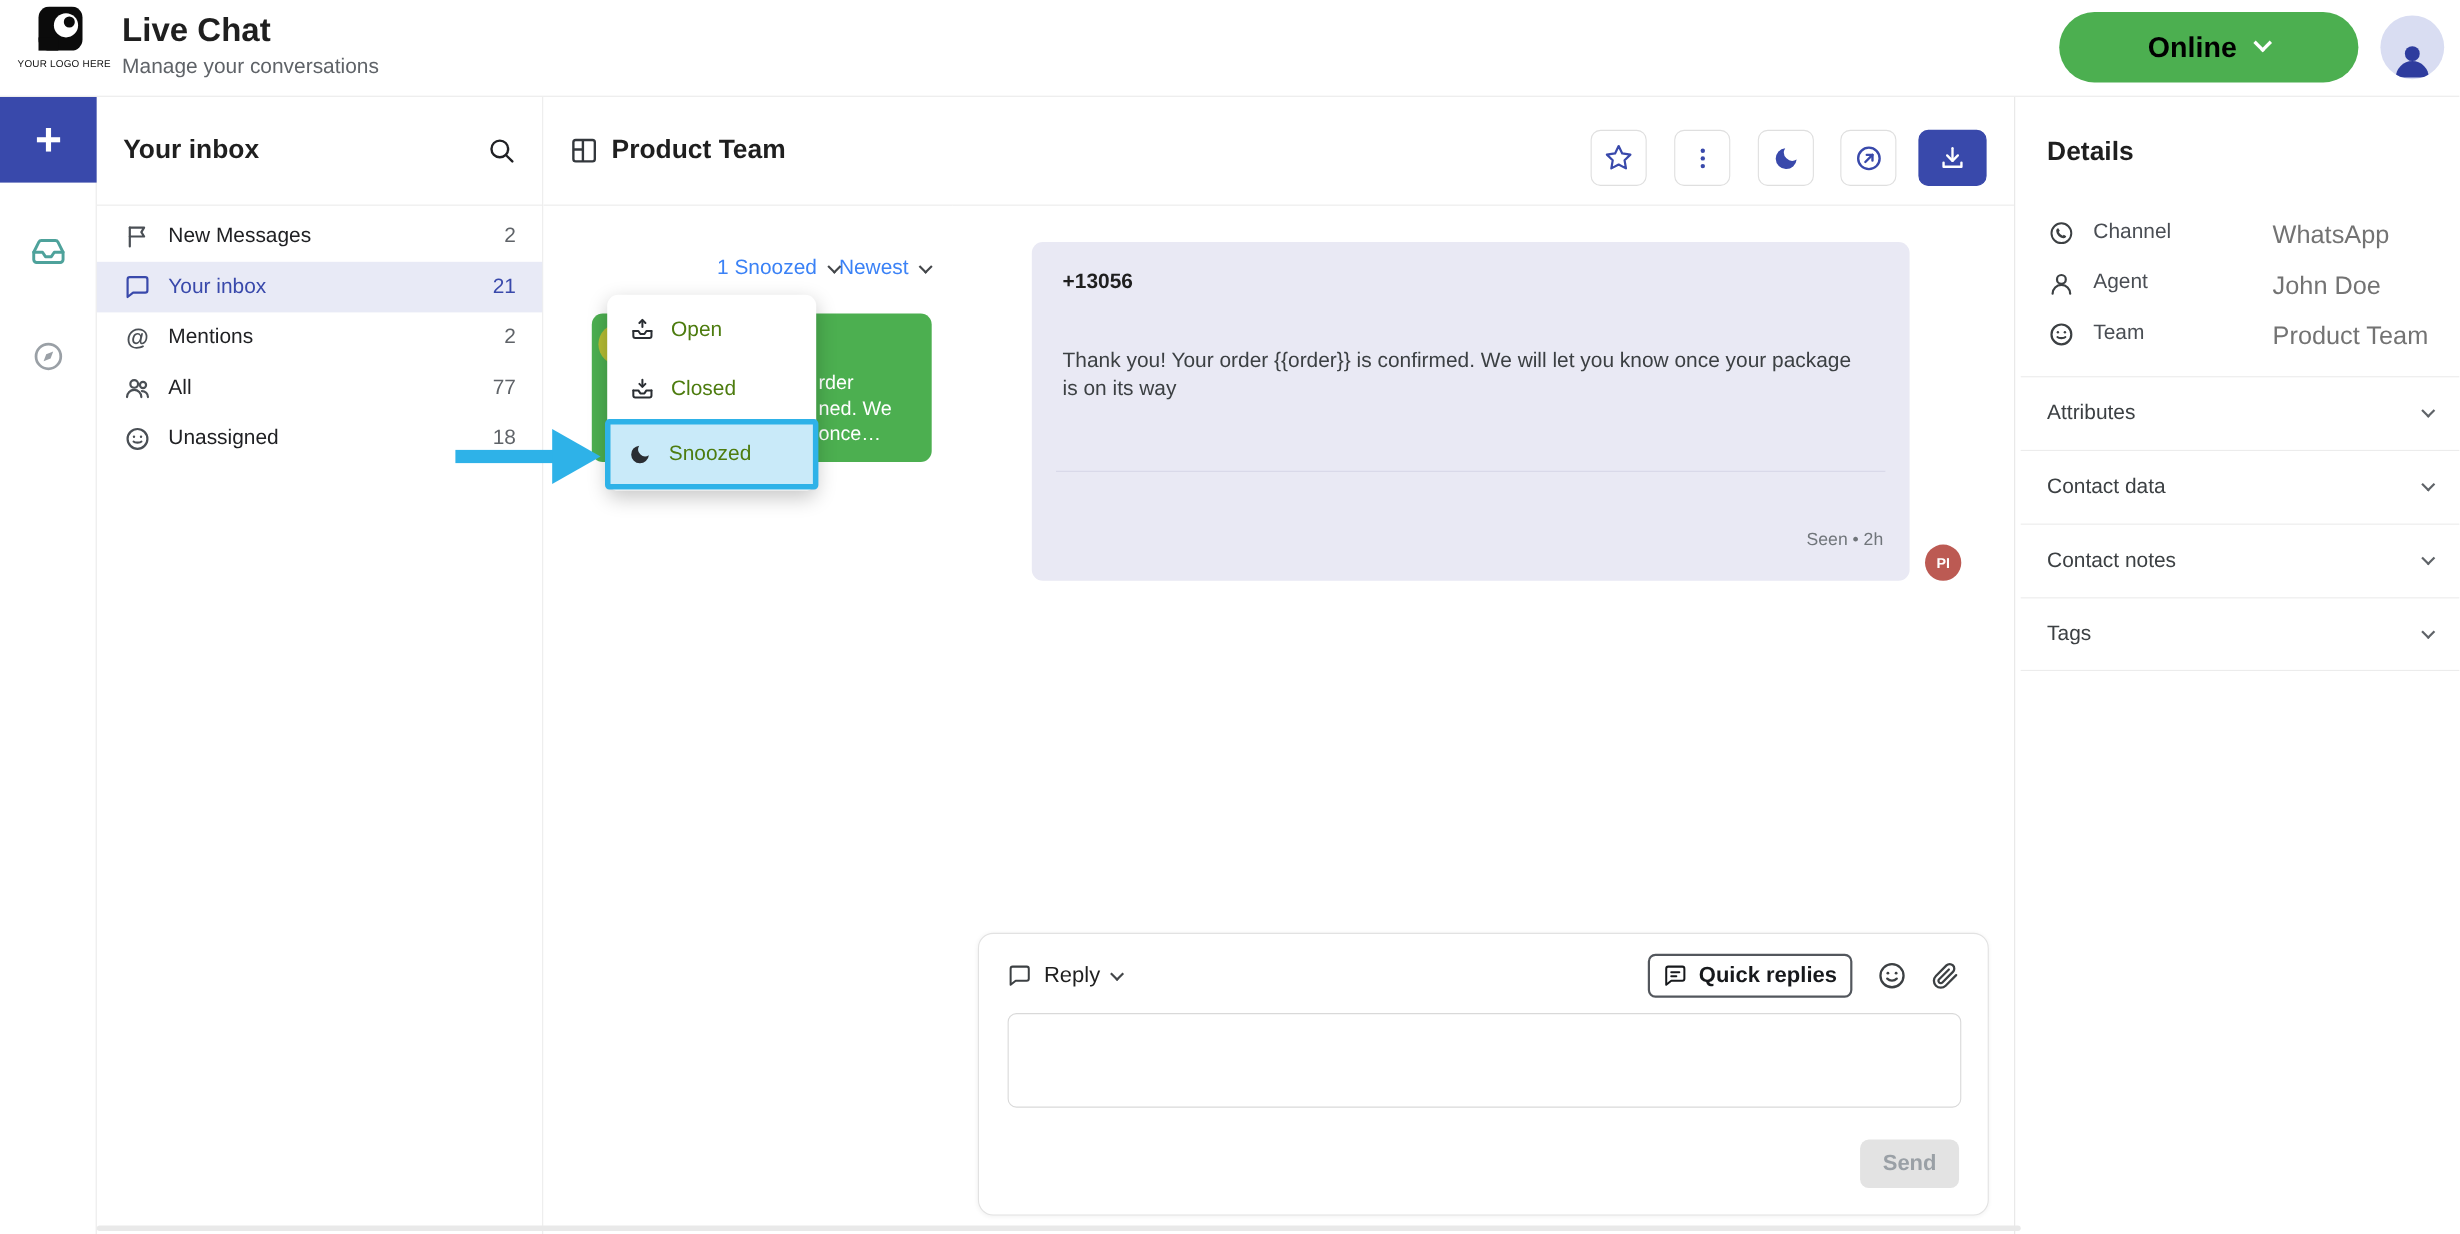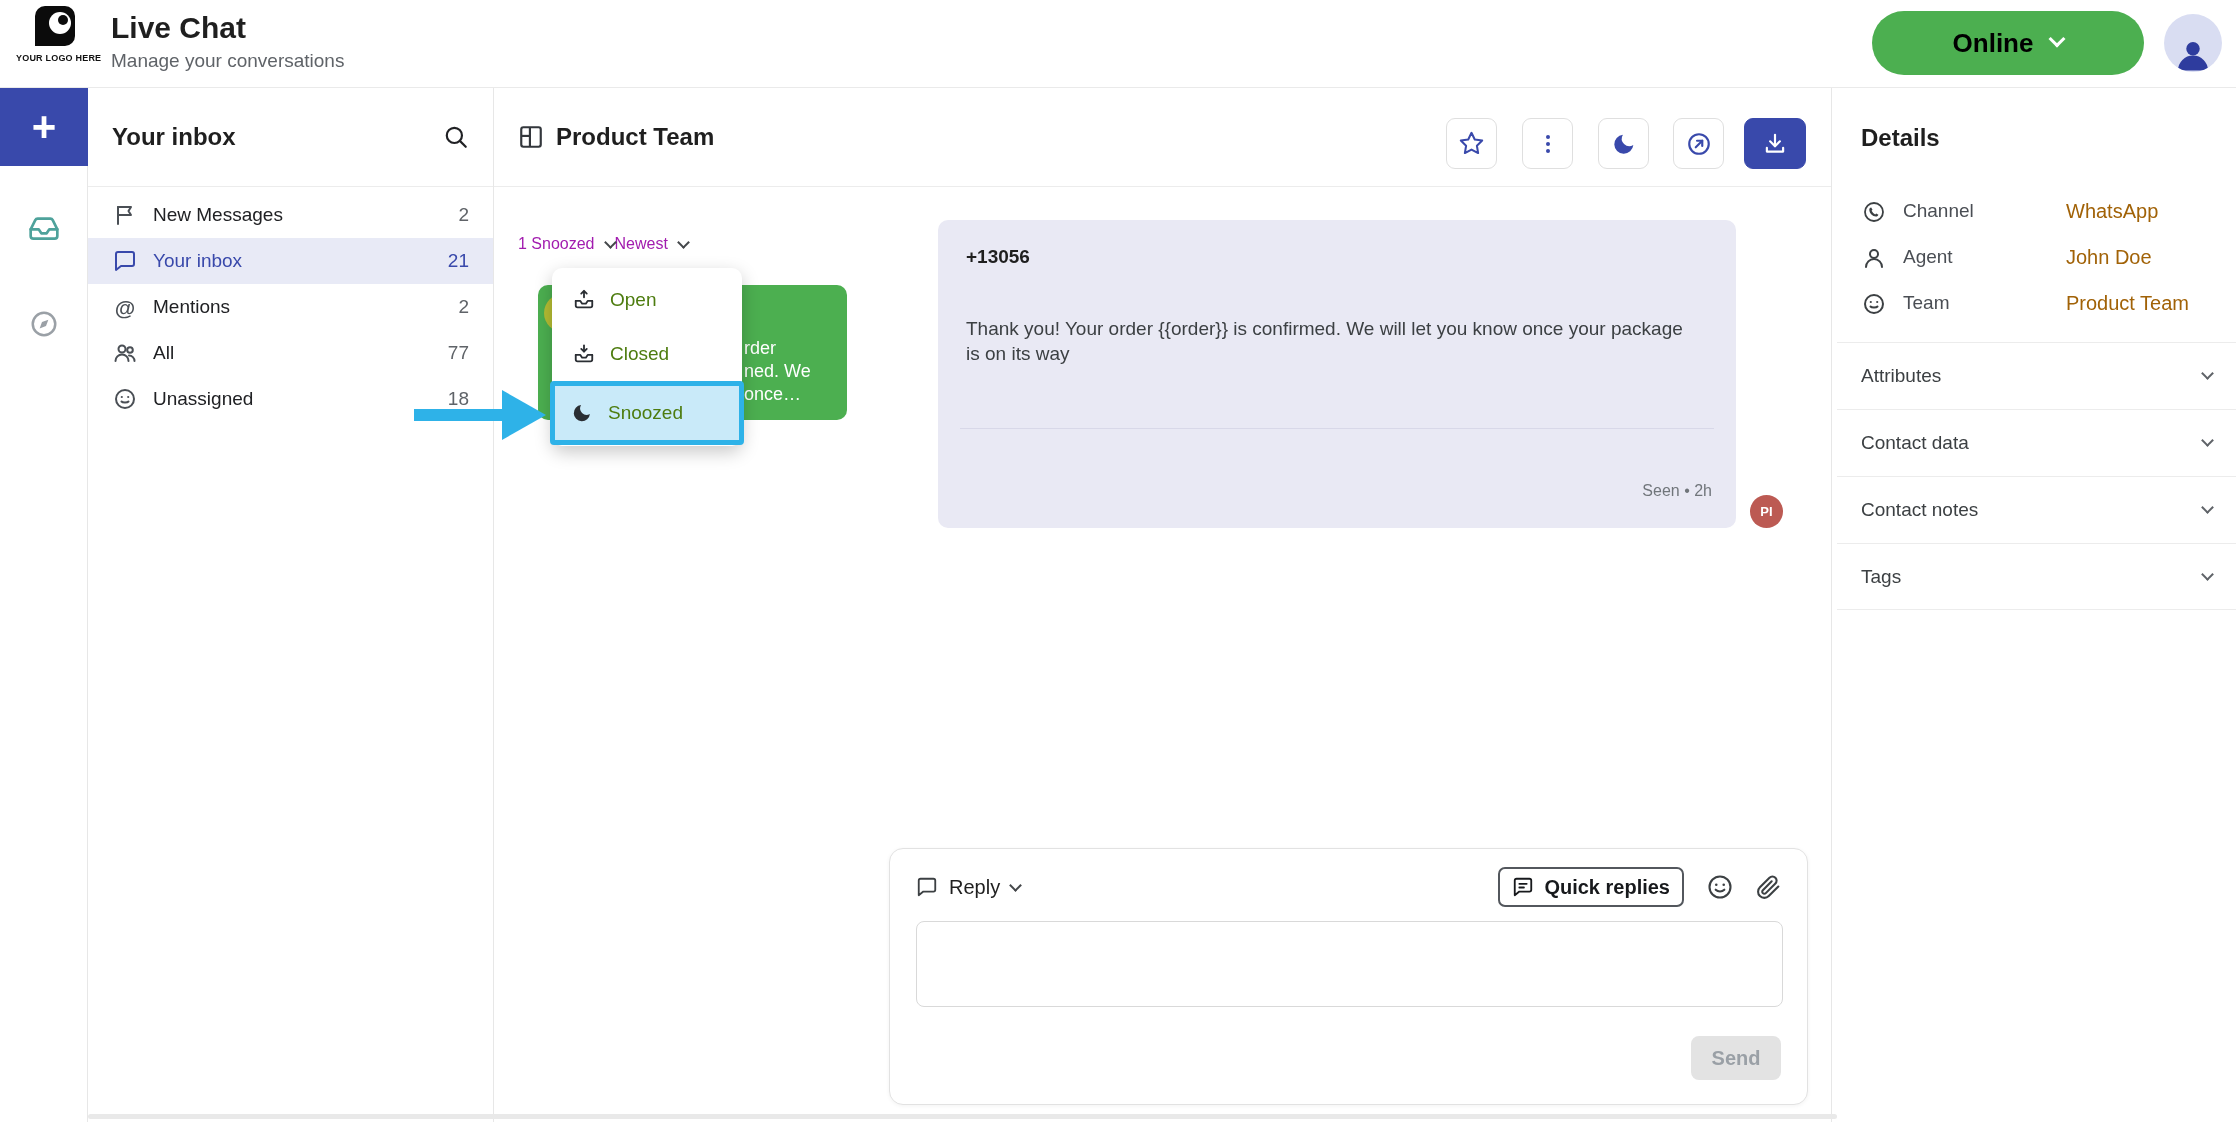--- a/index.html
+++ b/index.html
@@ -3,21 +3,21 @@
 <meta charset="utf-8">
 <style>
   *{box-sizing:border-box;margin:0;padding:0}
   html,body{width:2236px;height:1122px}
   body{font-family:"Liberation Sans","DejaVu Sans",sans-serif;background:#fff;color:#202124;position:relative;overflow:hidden}
   svg{display:block}
 
   
   .hdr{position:absolute;left:0;top:0;width:2236px;height:88px;background:#fff;border-bottom:1px solid #EAEAEA;z-index:20}
   .logo{position:absolute;left:16px;top:6px;width:78px;text-align:center}
-  .logo-caption{font-size:9px;font-weight:bold;color:#111;letter-spacing:.2px;white-space:nowrap;margin-top:1px}
+  .logo-caption{font-size:9px;font-weight:normal;color:#111;letter-spacing:.2px;white-space:nowrap;margin-top:1px}
   .hdr-titles{position:absolute;left:111px;top:11px}
   .hdr-title{font-size:30px;font-weight:bold;color:#1F1F1F}
   .hdr-sub{font-size:19px;color:#5F6368;margin-top:5px}
   .online-btn{position:absolute;left:1872px;top:11px;width:272px;height:64px;border-radius:32px;background:#4CAF50;display:flex;align-items:center;justify-content:center;gap:18px;cursor:pointer}
   .online-label{color:#000000;font-size:26px;font-weight:bold}
   .cr{display:inline-block;width:9px;height:9px;border-right:2.2px solid currentColor;border-bottom:2.2px solid currentColor;transform:rotate(45deg)}
   .cr-online{width:12px;height:12px;border-width:3px;color:#fff;margin-top:-8px}
   .avatar-btn{position:absolute;left:2164px;top:14px;width:58px;height:58px;border-radius:50%;background:#D9DDF2;display:flex;align-items:flex-end;justify-content:center;overflow:hidden;cursor:pointer}
 
   
@@ -39,21 +39,21 @@
   .irow .ic{color:#4A4F55;width:26px;display:flex;justify-content:center}
   .irow .cnt{margin-left:auto;color:#5F6368}
   .irow.sel{background:#E8EAF6;color:#3949AB}
   .irow.sel .ic,.irow.sel .cnt{color:#3949AB}
   .at-glyph{font-size:21px;font-weight:bold;line-height:1}
 
   
   .p-conv{position:absolute;left:494px;top:88px;width:377px;height:1034px;border-right:1px solid #E7E7E7;background:#fff}
   .p-conv .p-head{gap:12px}
   .board-ic{color:#33373C}
-  .conv-filter{position:absolute;left:24px;right:24px;top:137px;height:38px;display:flex;align-items:center;justify-content:flex-start;font-size:16px;color:#a21caf}
+  .conv-filter{position:absolute;left:24px;right:24px;top:137px;height:38px;display:flex;align-items:center;justify-content:flex-end;font-size:19px;color:#3b82f6}
   .filt{display:flex;align-items:center;gap:11px;cursor:pointer}
   .cr-dark{color:#44474A;margin-top:-4px}
   .conv-card{position:absolute;left:44px;top:197px;width:309px;height:135px;background:#4CAF50;border-radius:10px;z-index:5;cursor:pointer}
   .conv-card .av{position:absolute;left:6px;top:9px;width:38px;height:38px;border-radius:50%;background:#B5BD33}
   .card-lines{position:absolute;left:206px;top:52px;color:#fff;font-size:18px;line-height:23px;white-space:nowrap}
   .dd{position:absolute;left:58px;top:180px;width:190px;height:178px;background:#fff;border-radius:10px;box-shadow:0 6px 18px rgba(0,0,0,.22);z-index:30;padding-top:5px}
   .dd-item{height:54px;display:flex;align-items:center;gap:15px;padding:0 21px;font-size:19px;color:#4d7c0f;cursor:pointer}
   .dd-item .ic{color:#2A2E33}
   .dd-item.hl{height:64px;border:5px solid #2EB2E8;background:#C9EAF9;border-radius:4px;padding:0 16px;margin:0 -2px}
   .anno-arrow{position:absolute;left:410px;top:384px;z-index:40;pointer-events:none}
@@ -80,21 +80,21 @@
   .comp-ta{position:absolute;left:26px;top:72px;width:867px;height:86px;border:1px solid #D9D9D9;border-radius:8px;resize:none;font:19px "Liberation Sans","DejaVu Sans",sans-serif;padding:10px 14px;color:#202124;outline:none}
   .send-btn{position:absolute;right:26px;top:187px;width:90px;height:44px;background:#E3E3E3;color:#9AA0A6;font-size:20px;font-weight:bold;border:none;border-radius:8px;cursor:default}
 
   
   .p-det{position:absolute;left:1837px;top:88px;width:399px;height:1034px;background:#fff}
   .det-head{height:99px;display:flex;align-items:center;padding:0 24px}
   .det-fields{position:absolute;left:0;right:0;top:112px}
   .drow{height:46px;display:flex;align-items:flex-start;padding:0 24px}
   .drow .ic{width:26px;color:#3C4043;margin-right:16px;display:flex;justify-content:center}
   .drow .lbl{font-size:19px;color:#4A4E54;width:163px}
-  .drow .val{font-size:20px;color:#a16207}
+  .drow .val{font-size:23px;color:#737373}
   .det-secs{position:absolute;left:0;right:0;top:254px}
   .srow{height:67px;display:flex;align-items:center;justify-content:space-between;padding:0 24px;border-top:1px solid #ECECEC;font-size:19px;color:#3C4043;cursor:pointer}
   .srow:last-child{border-bottom:1px solid #ECECEC}
   .cr-gray{color:#5F6368;margin-top:-5px}
 
   .hscroll{position:absolute;left:88px;top:1114px;width:1749px;height:5px;background:#E9E9E9;border-radius:3px}
 </style>
 </head>
 <body>
 

